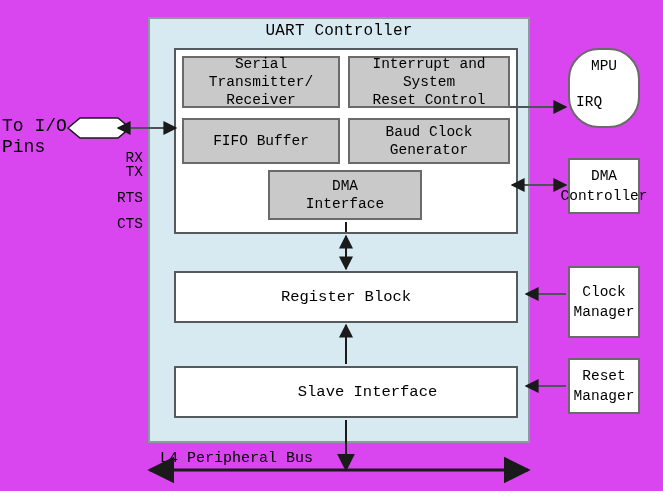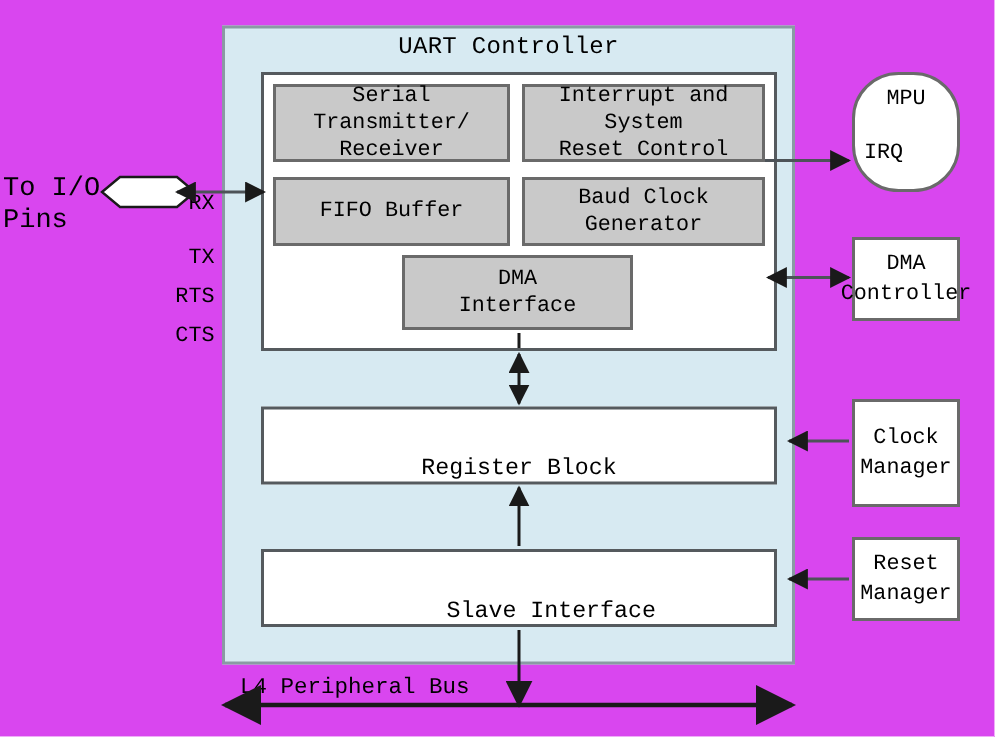--- a/index.html
+++ b/index.html
@@ -61,21 +61,21 @@
   #blk-fifo    { left: 182px; top: 118px; width: 158px; height: 46px; }
   #blk-baud    { left: 348px; top: 118px; width: 162px; height: 46px; }
   #blk-dma     { left: 268px; top: 170px; width: 154px; height: 50px; }
 
   
   .white-block {
     background: #ffffff;
     border: 2px solid #555a5e;
     box-sizing: border-box;
     display: flex;
-    align-items: flex-end;
+    align-items: center;
     justify-content: center;
     text-align: center;
     font-size: 15.5px;
     color: #000;
   }
   #blk-register { left: 174px; top: 271px; width: 344px; height: 52px; }
   #blk-slave    { left: 174px; top: 366px; width: 344px; height: 52px; padding-left: 43px; }
 
   
   .ext-block {
@@ -110,21 +110,21 @@
     font-size: 18px;
     line-height: 21px;
     color: #000;
   }
   .pin-label {
     width: 46px;
     text-align: right;
     font-size: 14.5px;
     color: #000;
   }
-  #pin-rx  { left: 97px; top: 128px; }
+  #pin-rx  { left: 97px; top: 150px; }
   #pin-tx  { left: 97px; top: 164px; }
   #pin-rts { left: 97px; top: 190px; }
   #pin-cts { left: 97px; top: 216px; }
 
   
   #bus-caption {
     left: 160px; top: 450px;
     font-size: 15px;
     color: #000;
   }

